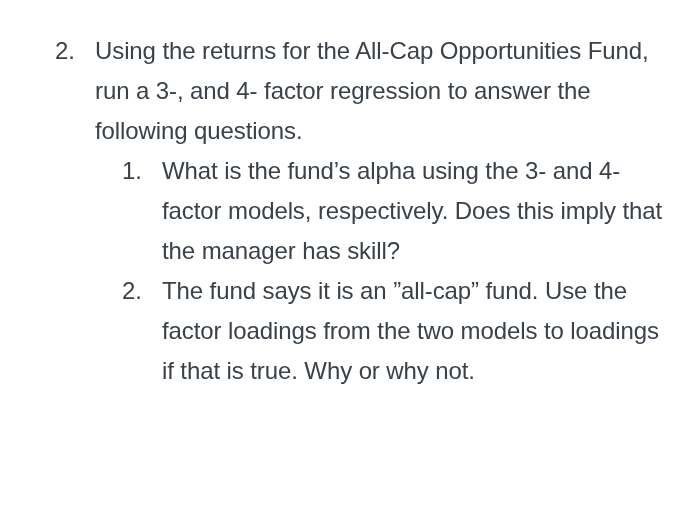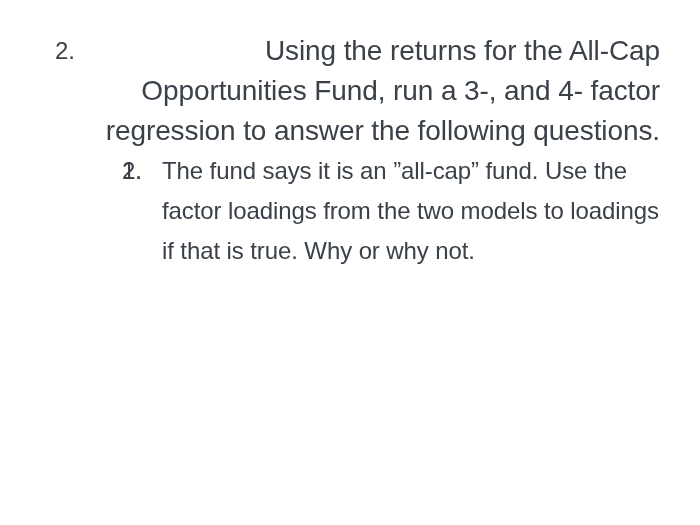--- a/index.html
+++ b/index.html
@@ -52,23 +52,22 @@
     top: 0;
     width: 34px;
     text-align: left;
     font-size: 24px;
     line-height: 40px;
   }
 
   .outer-text {
     display: block;
     max-width: 565px;
-    font-size: 28px;
+    font-size: 24px;
     line-height: 40px;
-    text-align: right;
   }
 
   
   ol.inner-list {
     list-style: none;
     margin: 0;
     padding: 0;
   }
 
   li.inner-item {
@@ -106,20 +105,21 @@
     <ol class="outer-list">
 
       <li class="outer-item">
         <span class="marker">2.</span>
         <span class="outer-text">Using the returns for the All-Cap Opportunities Fund, run a 3-, and 4- factor regression to answer the following questions.</span>
 
         <ol class="inner-list">
 
           <li class="inner-item">
             <span class="marker">1.</span>
+            <span class="inner-text">What is the fund’s alpha using the 3- and 4-factor models, respectively. Does this imply that the manager has skill?</span>
           </li>
 
           <li class="inner-item">
             <span class="marker">2.</span>
             <span class="inner-text">The fund says it is an ”all-cap” fund. Use the factor loadings from the two models to loadings if that is true. Why or why not.</span>
           </li>
 
         </ol>
       </li>
 

